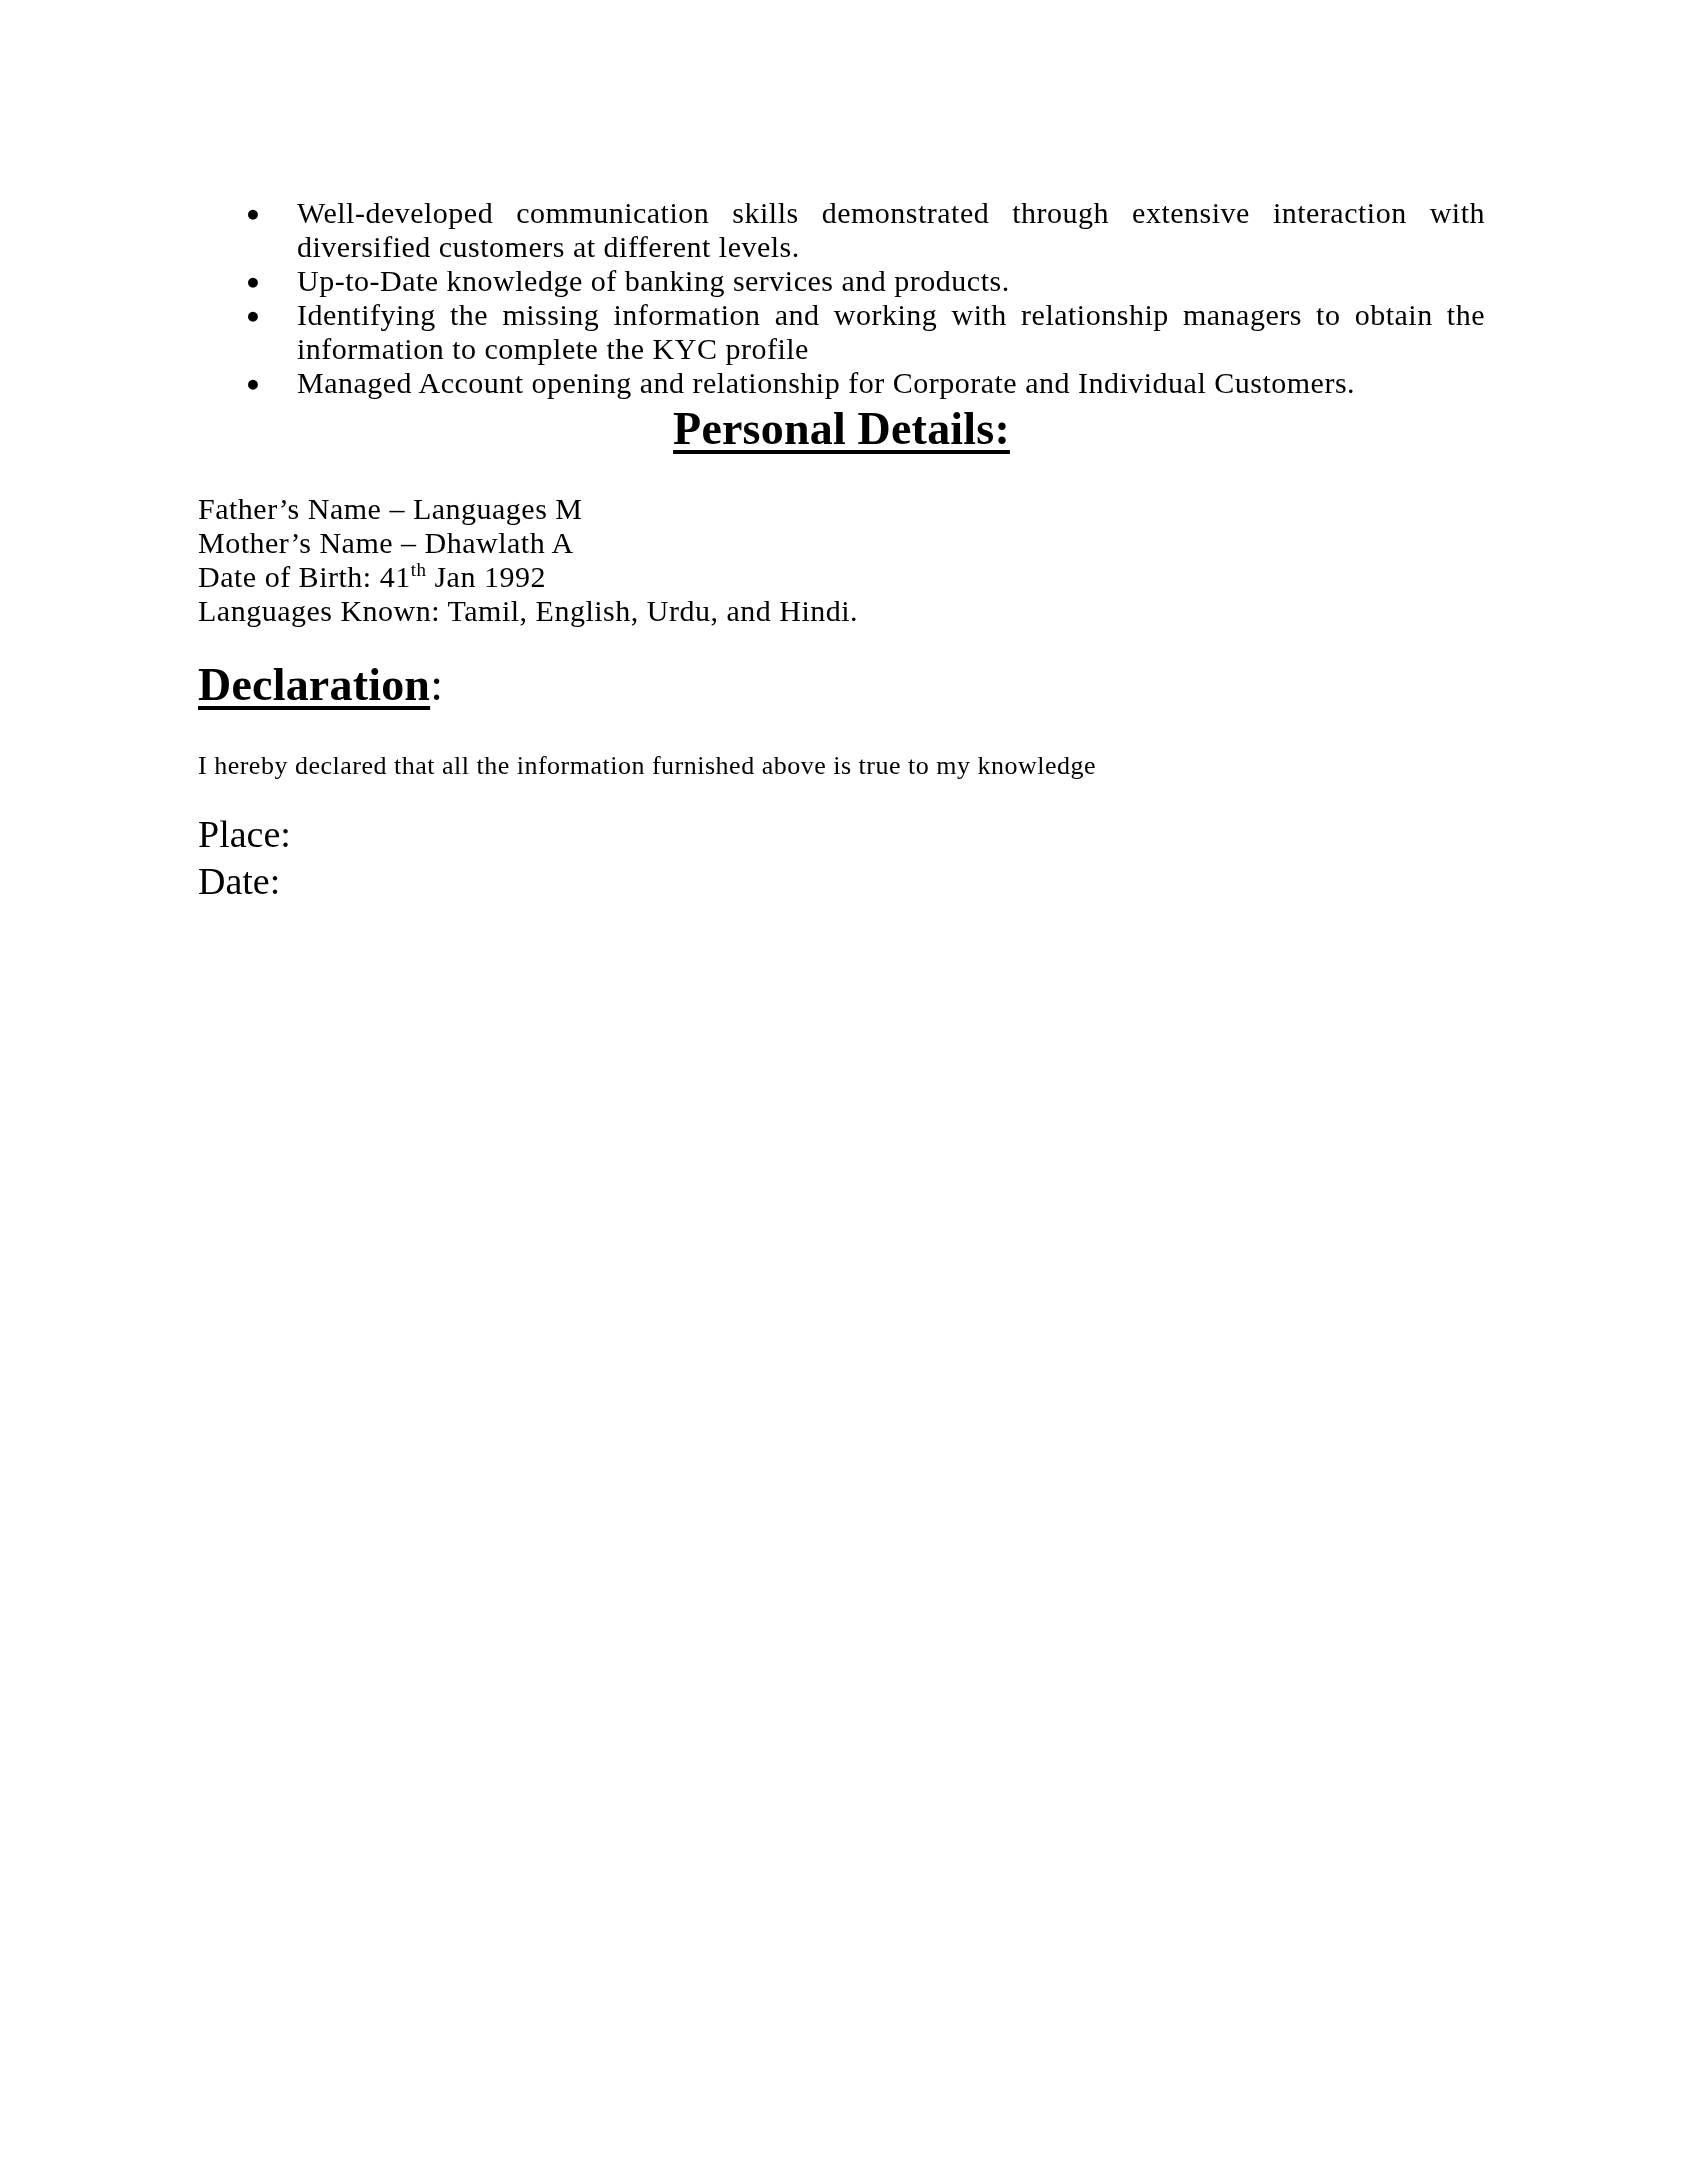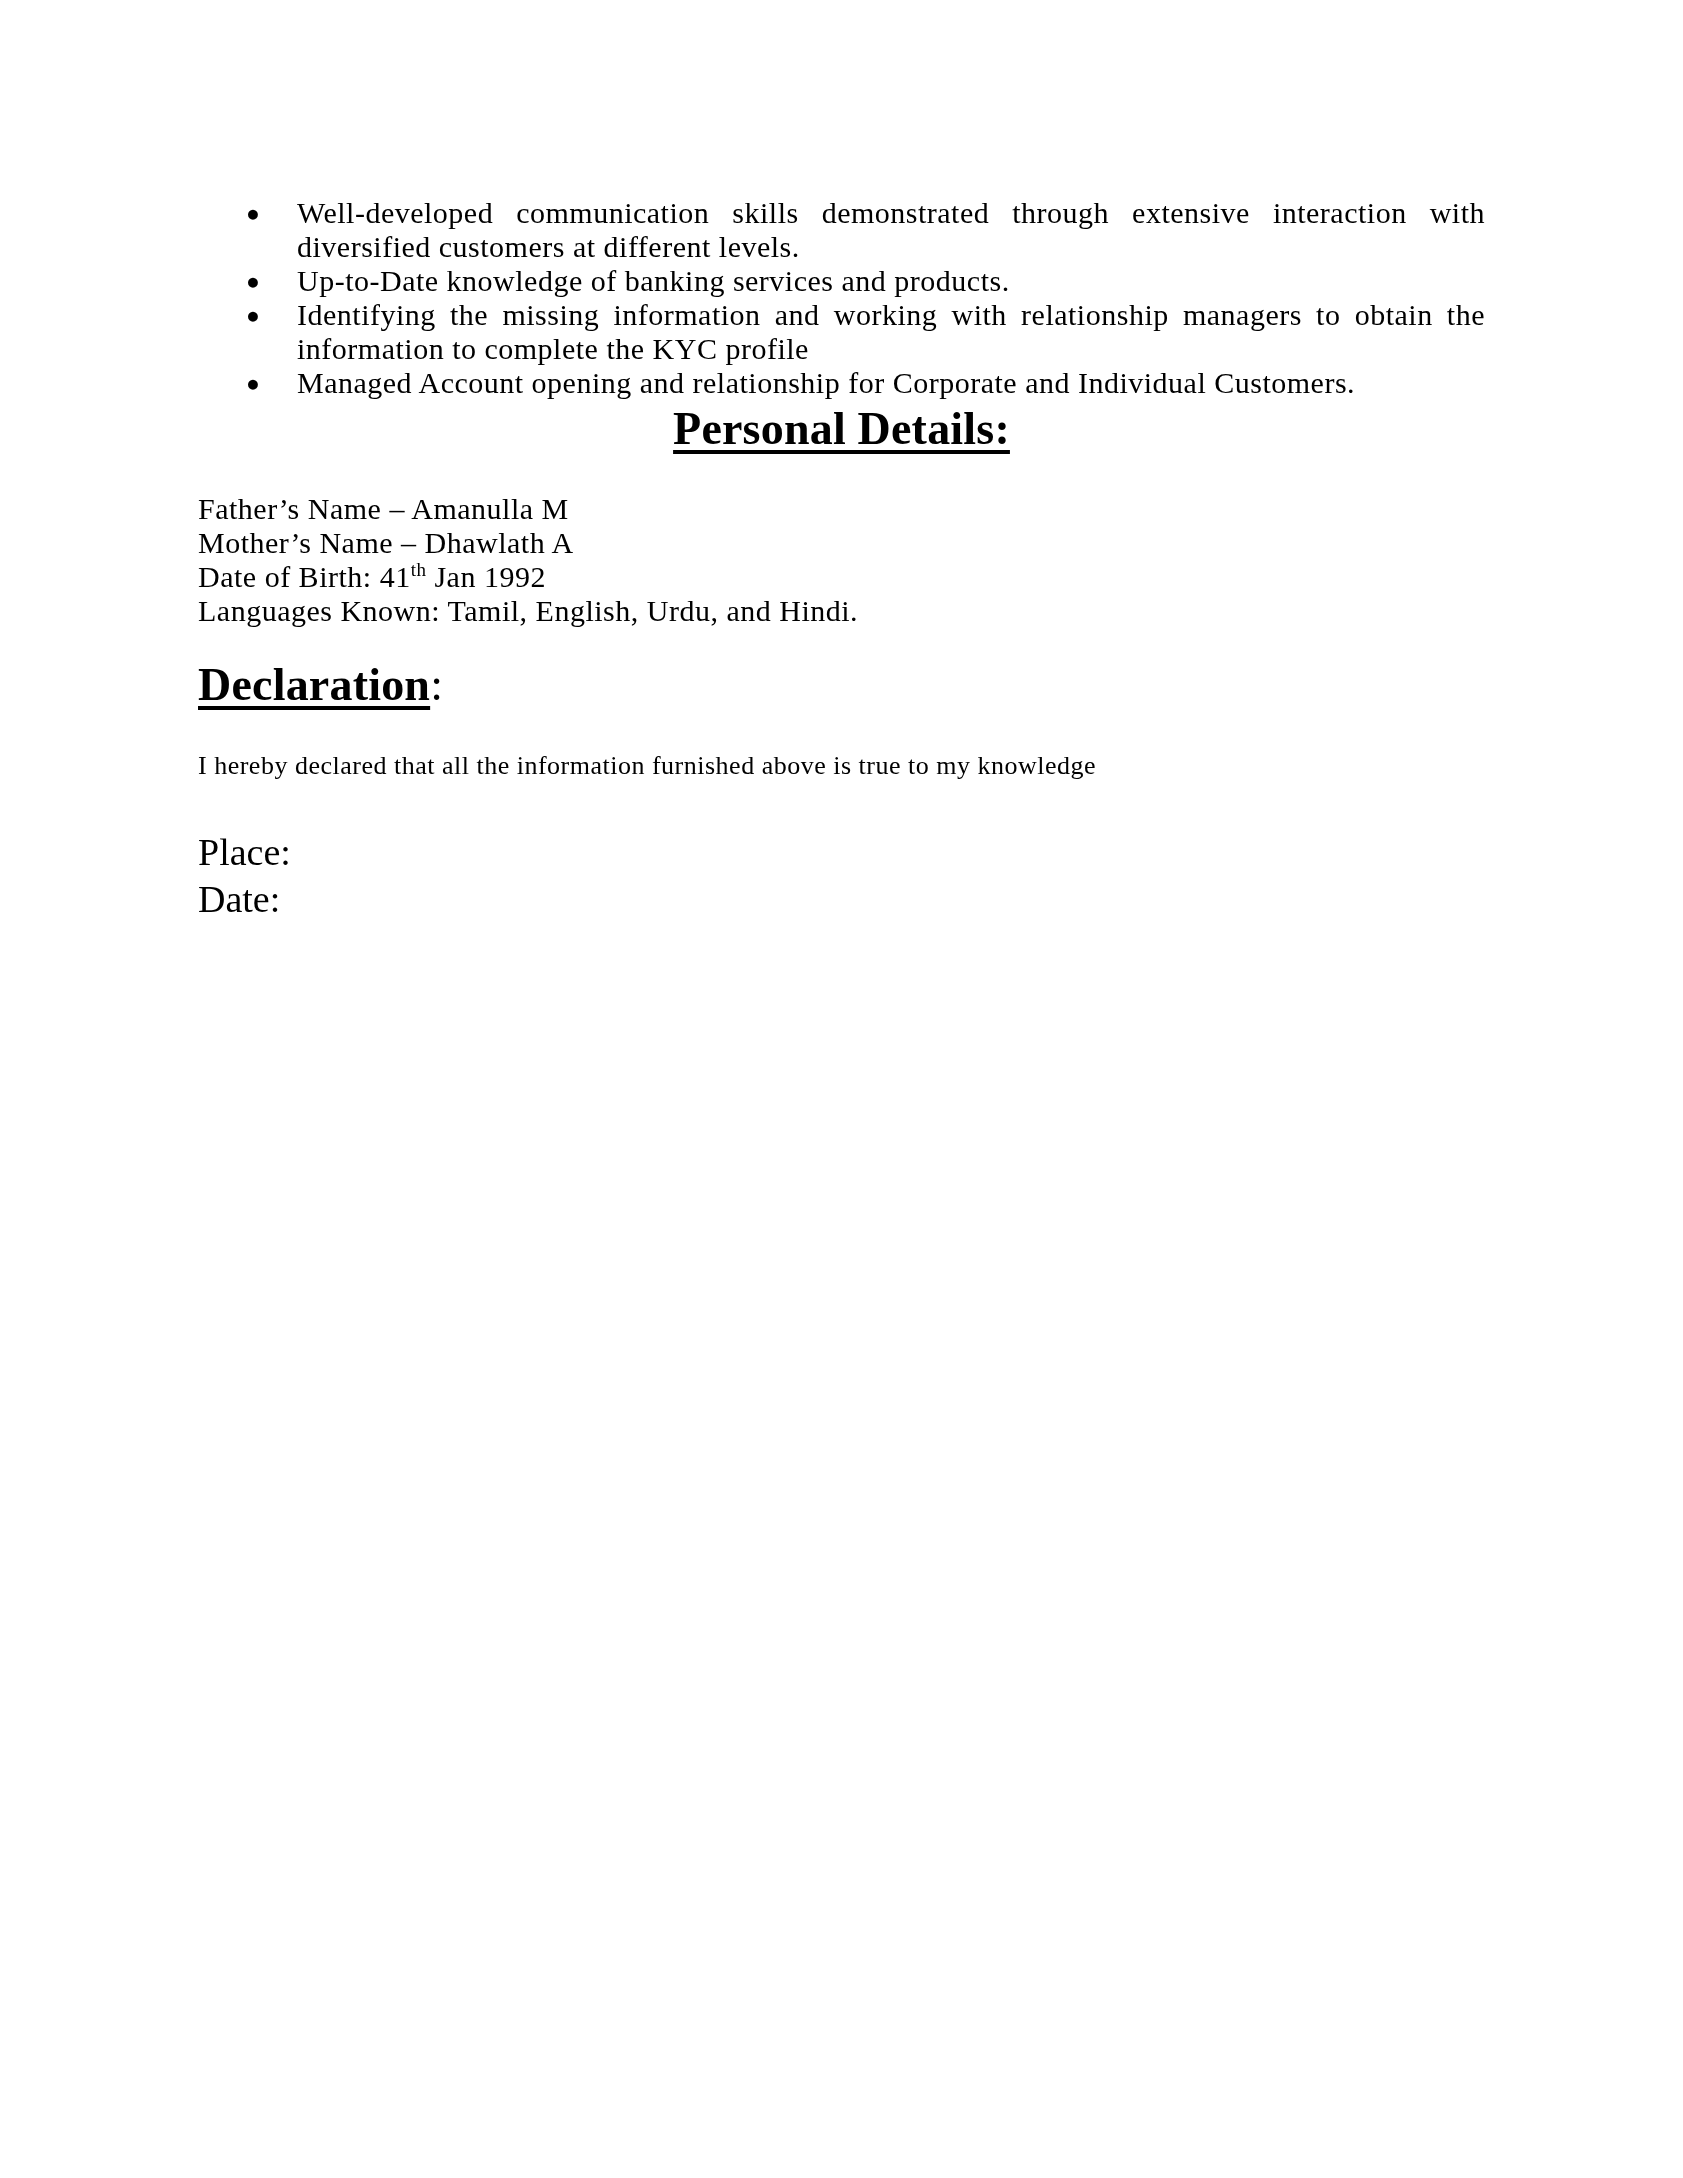--- a/index.html
+++ b/index.html
@@ -77,21 +77,21 @@
   }
   
   .declaration-body {
     margin: 36px 0 0 0;
     font-size: 26px;
     line-height: 35px;
     letter-spacing: 0.5px;
   }
   
   .closing {
-    margin-top: 46px;
+    margin-top: 28px;
     font-size: 38px;
     line-height: 47px;
   }
   .closing p { margin: 0; }
 </style>
 </head>
 <body>
 
 <div class="page">
   <div class="content">
@@ -113,21 +113,21 @@
         <span class="bullet-marker">●</span>
         <span>Managed Account opening and relationship for Corporate and Individual Customers.</span>
       </li>
     </ul>
 
     <h1 class="section-heading" id="personal-heading">
       <span class="heading-underline">Personal Details:</span>
     </h1>
 
     <div class="pd-lines">
-      <p>Father’s Name – Amanulla M</p>
+      <p>Father’s Name – Languages M</p>
       <p>Mother’s Name – Dhawlath A</p>
       <p><span>Date of Birth: 41</span><sup class="ordinal">th</sup><span> Jan 1992</span></p>
       <p>Languages Known: Tamil, English, Urdu, and Hindi.</p>
     </div>
 
     <h1 class="section-heading" id="declaration-heading">
       <span class="heading-underline">Declaration</span><span class="declaration-colon">:</span>
     </h1>
 
     <p class="declaration-body">I hereby declared that all the information furnished above is true to my knowledge</p>

